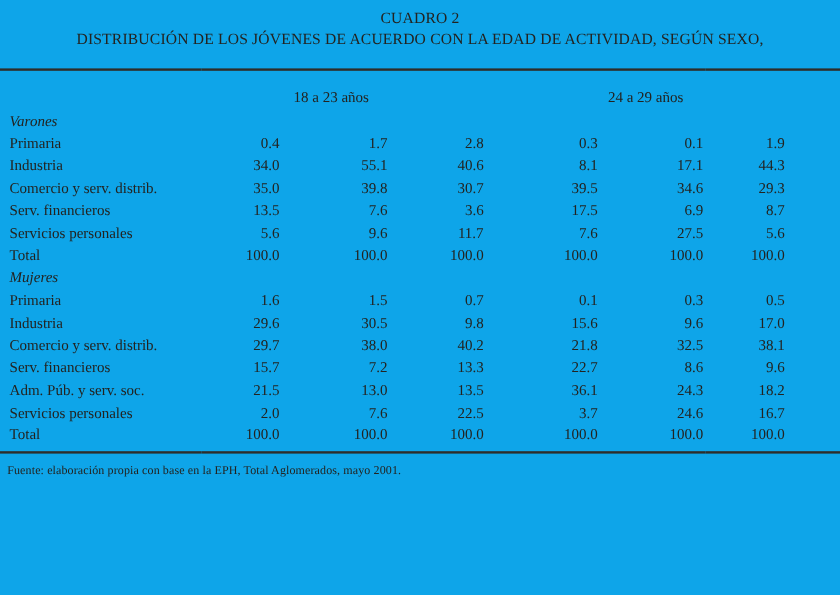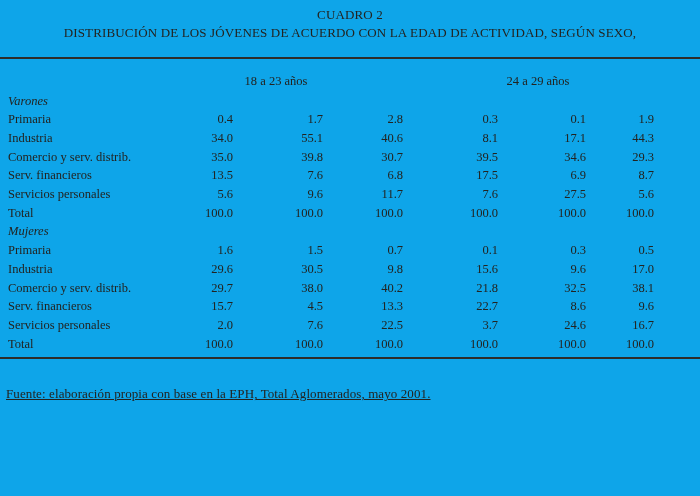--- a/index.html
+++ b/index.html
@@ -67,26 +67,25 @@
     padding: 0;
     vertical-align: bottom;
   }
   td.label { text-align: left; padding-left: 8px; }
   td.section { font-style: italic; }
   td.num { text-align: right; padding-right: 2px; }
   td.num.last { padding-right: 46px; }
   tbody.sec-mujeres tr:last-child td { padding-bottom: 4px; }
 
   .source {
-    font-size: 13px;
+    font-size: 10px;
     line-height: 14px;
-    margin-top: 28px;
+    margin-top: 8px;
     padding-left: 6px;
     letter-spacing: 0.1px;
-    text-decoration: underline;
   }
 </style>
 </head>
 <body>
 
 <div class="sheet">
 
   <div class="titles">
     <div>CUADRO 2</div>
     <div>DISTRIBUCIÓN DE LOS JÓVENES DE ACUERDO CON LA EDAD DE ACTIVIDAD, SEGÚN SEXO,</div>
@@ -139,21 +138,21 @@
         <td class="num">39.8</td>
         <td class="num">30.7</td>
         <td class="num">39.5</td>
         <td class="num">34.6</td>
         <td class="num last">29.3</td>
       </tr>
       <tr>
         <td class="label">Serv. financieros</td>
         <td class="num">13.5</td>
         <td class="num">7.6</td>
-        <td class="num">6.8</td>
+        <td class="num">3.6</td>
         <td class="num">17.5</td>
         <td class="num">6.9</td>
         <td class="num last">8.7</td>
       </tr>
       <tr>
         <td class="label">Servicios personales</td>
         <td class="num">5.6</td>
         <td class="num">9.6</td>
         <td class="num">11.7</td>
         <td class="num">7.6</td>
@@ -198,25 +197,34 @@
         <td class="num">29.7</td>
         <td class="num">38.0</td>
         <td class="num">40.2</td>
         <td class="num">21.8</td>
         <td class="num">32.5</td>
         <td class="num last">38.1</td>
       </tr>
       <tr>
         <td class="label">Serv. financieros</td>
         <td class="num">15.7</td>
-        <td class="num">4.5</td>
+        <td class="num">7.2</td>
         <td class="num">13.3</td>
         <td class="num">22.7</td>
         <td class="num">8.6</td>
         <td class="num last">9.6</td>
+      </tr>
+      <tr>
+        <td class="label">Adm. Púb. y serv. soc.</td>
+        <td class="num">21.5</td>
+        <td class="num">13.0</td>
+        <td class="num">13.5</td>
+        <td class="num">36.1</td>
+        <td class="num">24.3</td>
+        <td class="num last">18.2</td>
       </tr>
       <tr>
         <td class="label">Servicios personales</td>
         <td class="num">2.0</td>
         <td class="num">7.6</td>
         <td class="num">22.5</td>
         <td class="num">3.7</td>
         <td class="num">24.6</td>
         <td class="num last">16.7</td>
       </tr>

